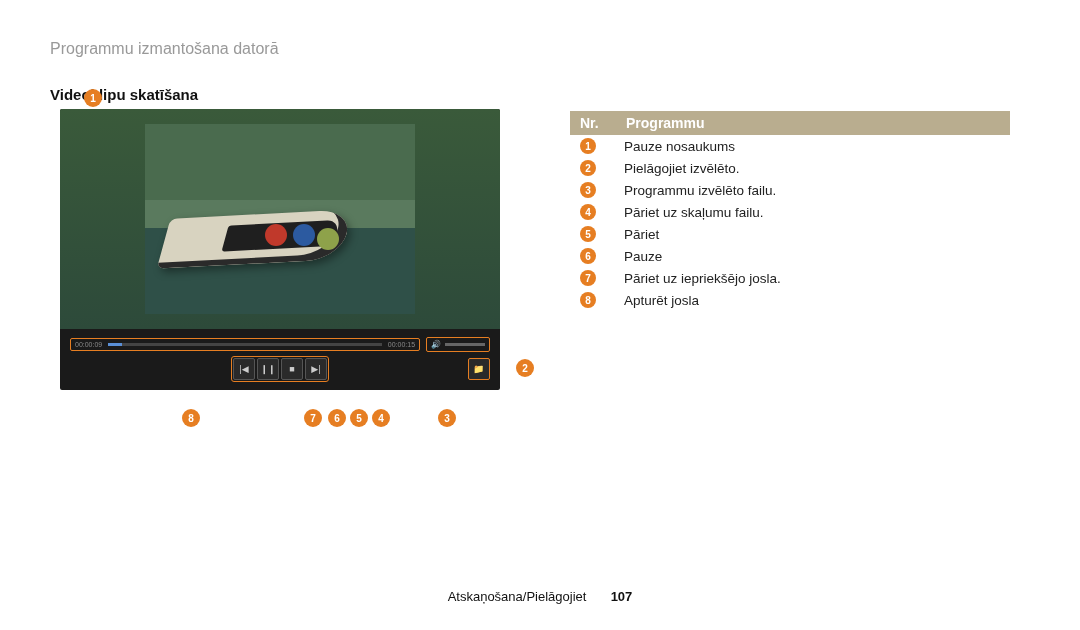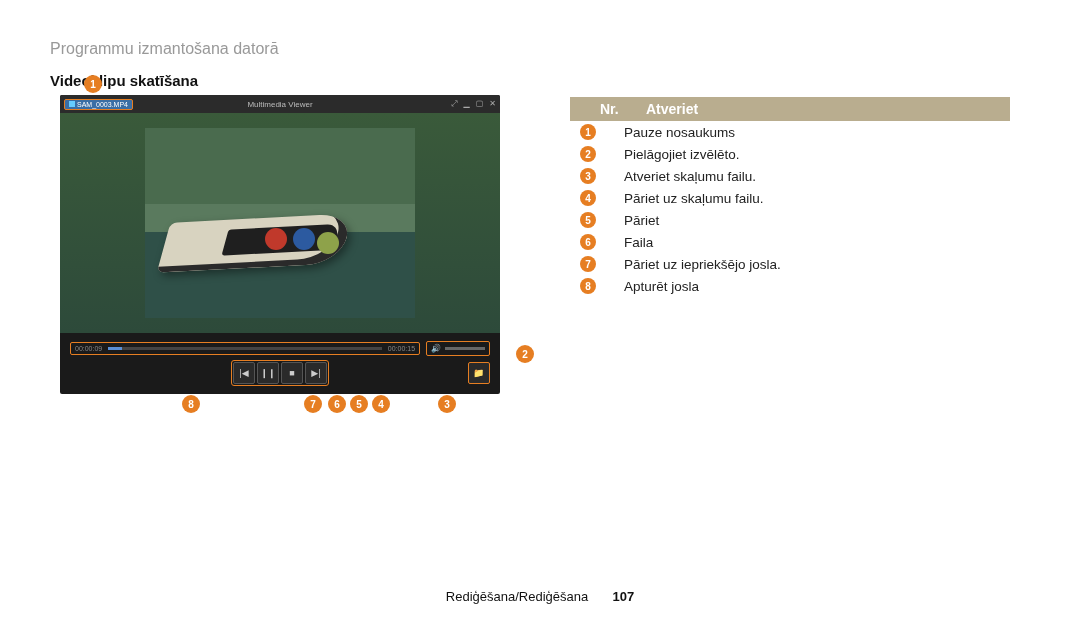--- a/index.html
+++ b/index.html
@@ -11,21 +11,21 @@
     color: #222;
     position: relative;
   }
   .page {
     padding: 40px 50px 0 50px;
   }
   .breadcrumb {
     color: #999;
     font-size: 16px;
     font-weight: 400;
-    margin-bottom: 14px;
+    margin-bottom: 28px;
   }
   .section-title {
     font-size: 15px;
     font-weight: bold;
     color: #111;
     margin-bottom: 6px;
   }
   .content-row {
     display: flex;
     gap: 70px;
@@ -203,21 +203,21 @@
     width: 440px;
     font-size: 14px;
   }
   .desc-header {
     background: #b9ad8f;
     color: #fff;
     display: flex;
     padding: 4px 10px;
     font-weight: bold;
   }
-  .desc-header .hnr { width: 46px; margin-left: 20px; }
+  .desc-header .hnr { width: 46px; }
   .desc-row {
     display: flex;
     align-items: center;
     padding: 3px 10px;
     font-size: 13.5px;
     color: #222;
   }
   .row-badge {
     width: 16px; height: 16px;
     background: #e67e22;
@@ -254,33 +254,20 @@
       <div class="callout c1">1</div>
       <div class="callout c2">2</div>
       <div class="callout c3">3</div>
       <div class="callout c4">4</div>
       <div class="callout c5">5</div>
       <div class="callout c6">6</div>
       <div class="callout c7">7</div>
       <div class="callout c8">8</div>
 
       <div class="viewer">
-        <div class="viewer-titlebar">
-          <span class="file-tab">
-            <span class="file-tab-icon"></span>
-            <span>SAM_0003.MP4</span>
-          </span>
-          <span class="viewer-title">Multimedia Viewer</span>
-          <span class="win-controls">
-            <span>⤢</span>
-            <span>▁</span>
-            <span>▢</span>
-            <span>✕</span>
-          </span>
-        </div>
         <div class="viewer-canvas">
           <div class="video-still">
             <div class="boat"></div>
             <div class="ball red"></div>
             <div class="ball blue"></div>
             <div class="ball green"></div>
           </div>
         </div>
         <div class="controls-row">
           <div class="progress-wrap">
@@ -303,54 +290,54 @@
             <div class="btn">▶|</div>
           </div>
           <div class="btn btn-folder">📁</div>
         </div>
       </div>
     </div>
 
     <div class="desc-table">
       <div class="desc-header">
         <span class="hnr">Nr.</span>
-        <span>Atveriet</span>
+        <span>Programmu</span>
       </div>
       <div class="desc-row">
         <span class="row-badge">1</span>
         <span>Pauze nosaukums</span>
       </div>
       <div class="desc-row">
         <span class="row-badge">2</span>
         <span>Pielāgojiet izvēlēto.</span>
       </div>
       <div class="desc-row">
         <span class="row-badge">3</span>
-        <span>Atveriet skaļumu failu.</span>
+        <span>Programmu izvēlēto failu.</span>
       </div>
       <div class="desc-row">
         <span class="row-badge">4</span>
         <span>Pāriet uz skaļumu failu.</span>
       </div>
       <div class="desc-row">
         <span class="row-badge">5</span>
         <span>Pāriet</span>
       </div>
       <div class="desc-row">
         <span class="row-badge">6</span>
-        <span>Faila</span>
+        <span>Pauze</span>
       </div>
       <div class="desc-row">
         <span class="row-badge">7</span>
         <span>Pāriet uz iepriekšējo josla.</span>
       </div>
       <div class="desc-row">
         <span class="row-badge">8</span>
         <span>Apturēt josla</span>
       </div>
     </div>
   </div>
 </div>
 
 <div class="footer">
-  <span>Rediģēšana/Rediģēšana</span>&nbsp;
+  <span>Atskaņošana/Pielāgojiet</span>&nbsp;
   <span class="pnum">107</span>
 </div>
 
 </body></html>

